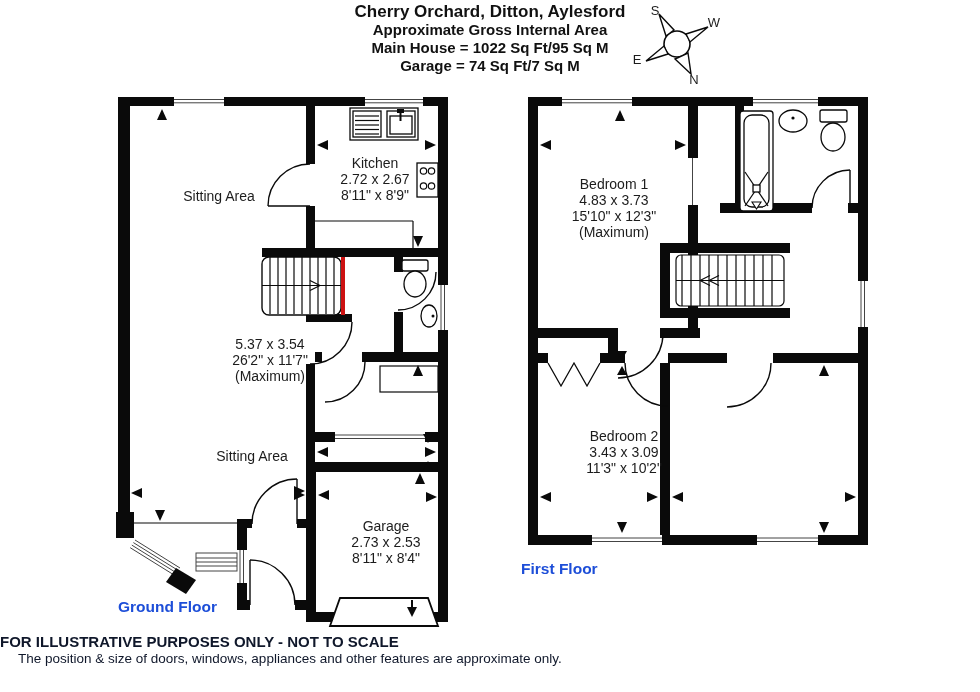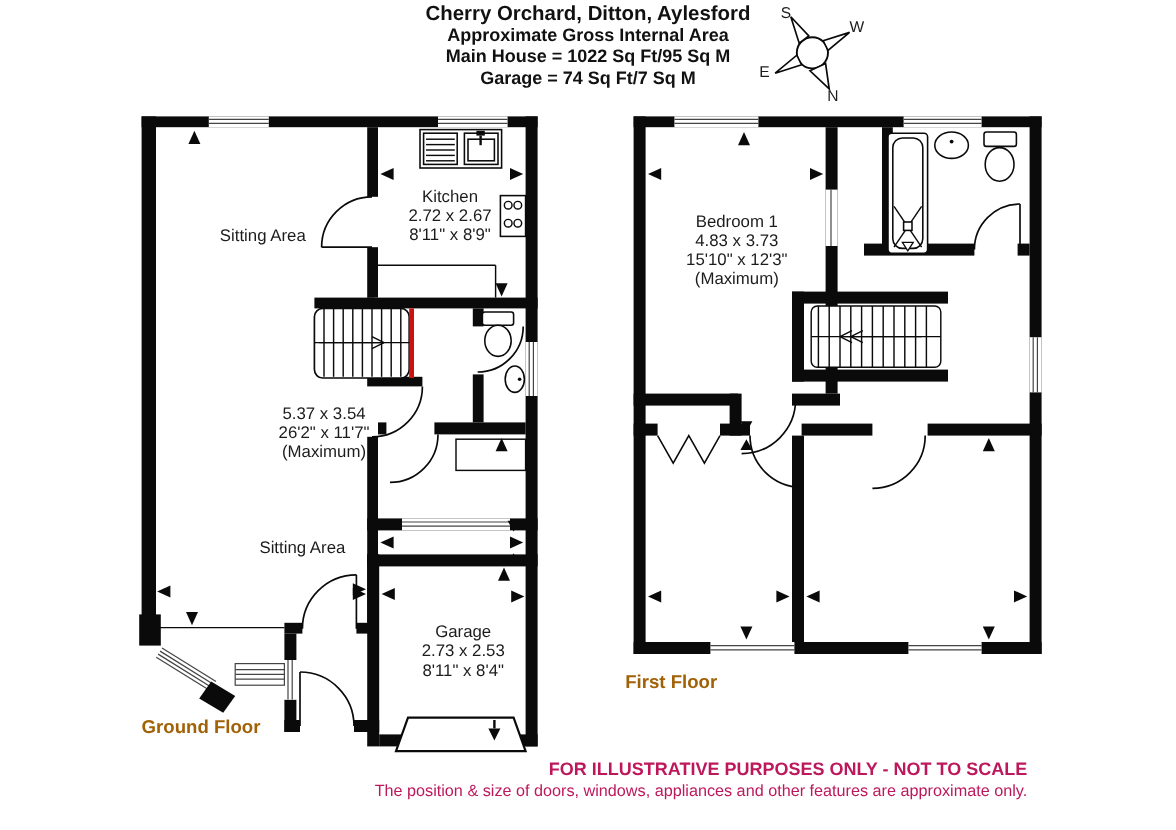--- a/index.html
+++ b/index.html
@@ -3,24 +3,24 @@
 <meta charset="utf-8">
 <style>
   html,body{margin:0;padding:0;background:#ffffff;}
   #page{position:relative;width:980px;height:692px;background:#fff;overflow:hidden;
         font-family:"Liberation Sans",sans-serif;color:#1a1a1a;}
   .hdr{position:absolute;left:0;width:980px;text-align:center;font-weight:bold;color:#111;}
   .hdr.title{font-size:17px;}
   .hdr.sub{font-size:15px;}
   .roomlabel{position:absolute;transform:translateX(-50%);text-align:center;
              font-size:14px;line-height:16px;color:#1c1c1c;white-space:nowrap;}
-  .floorlabel{position:absolute;font-size:15.5px;font-weight:bold;color:#a16207;white-space:nowrap;}
-  .ftr{position:absolute;left:0;width:856px;text-align:right;color:#be185d;}
+  .floorlabel{position:absolute;font-size:15.5px;font-weight:bold;color:#1d4ed8;white-space:nowrap;}
+  .ftr{position:absolute;left:0;width:856px;text-align:left;color:#0f172a;}
   .ftr.b{font-weight:bold;font-size:15px;}
-  .ftr.r{font-size:13.5px;}
+  .ftr.r{font-size:13.5px;padding-left:18px;}
   svg{position:absolute;left:0;top:0;}
   .wall{fill:#0a0a0a;stroke:none;}
   .thin{stroke:#0a0a0a;stroke-width:1.2;fill:none;}
   .glaz{stroke:#444;stroke-width:1;fill:none;}
   .arc{stroke:#0a0a0a;stroke-width:1.4;fill:none;}
   .fix{stroke:#0a0a0a;stroke-width:1.3;fill:#fff;}
   .arrow{fill:#0a0a0a;}
   .winbox{fill:#ffffff;}
 </style>
 </head>
@@ -353,20 +353,25 @@
     <div>2.73 x 2.53</div>
     <div>8'11" x 8'4"</div>
   </div>
 
   <div class="roomlabel" style="left:614px;top:176px">
     <div>Bedroom 1</div>
     <div>4.83 x 3.73</div>
     <div>15'10" x 12'3"</div>
     <div>(Maximum)</div>
   </div>
+  <div class="roomlabel" style="left:624px;top:428px">
+    <div>Bedroom 2</div>
+    <div>3.43 x 3.09</div>
+    <div>11'3" x 10'2"</div>
+  </div>
 
   <div class="floorlabel" style="left:118px;top:598px">Ground Floor</div>
   <div class="floorlabel" style="left:521px;top:560px">First Floor</div>
 
   <div class="ftr b" style="top:633px">FOR ILLUSTRATIVE PURPOSES ONLY - NOT TO SCALE</div>
   <div class="ftr r" style="top:651px">The position &amp; size of doors, windows, appliances and other features are approximate only.</div>
 
 </div>
 
 </body></html>

